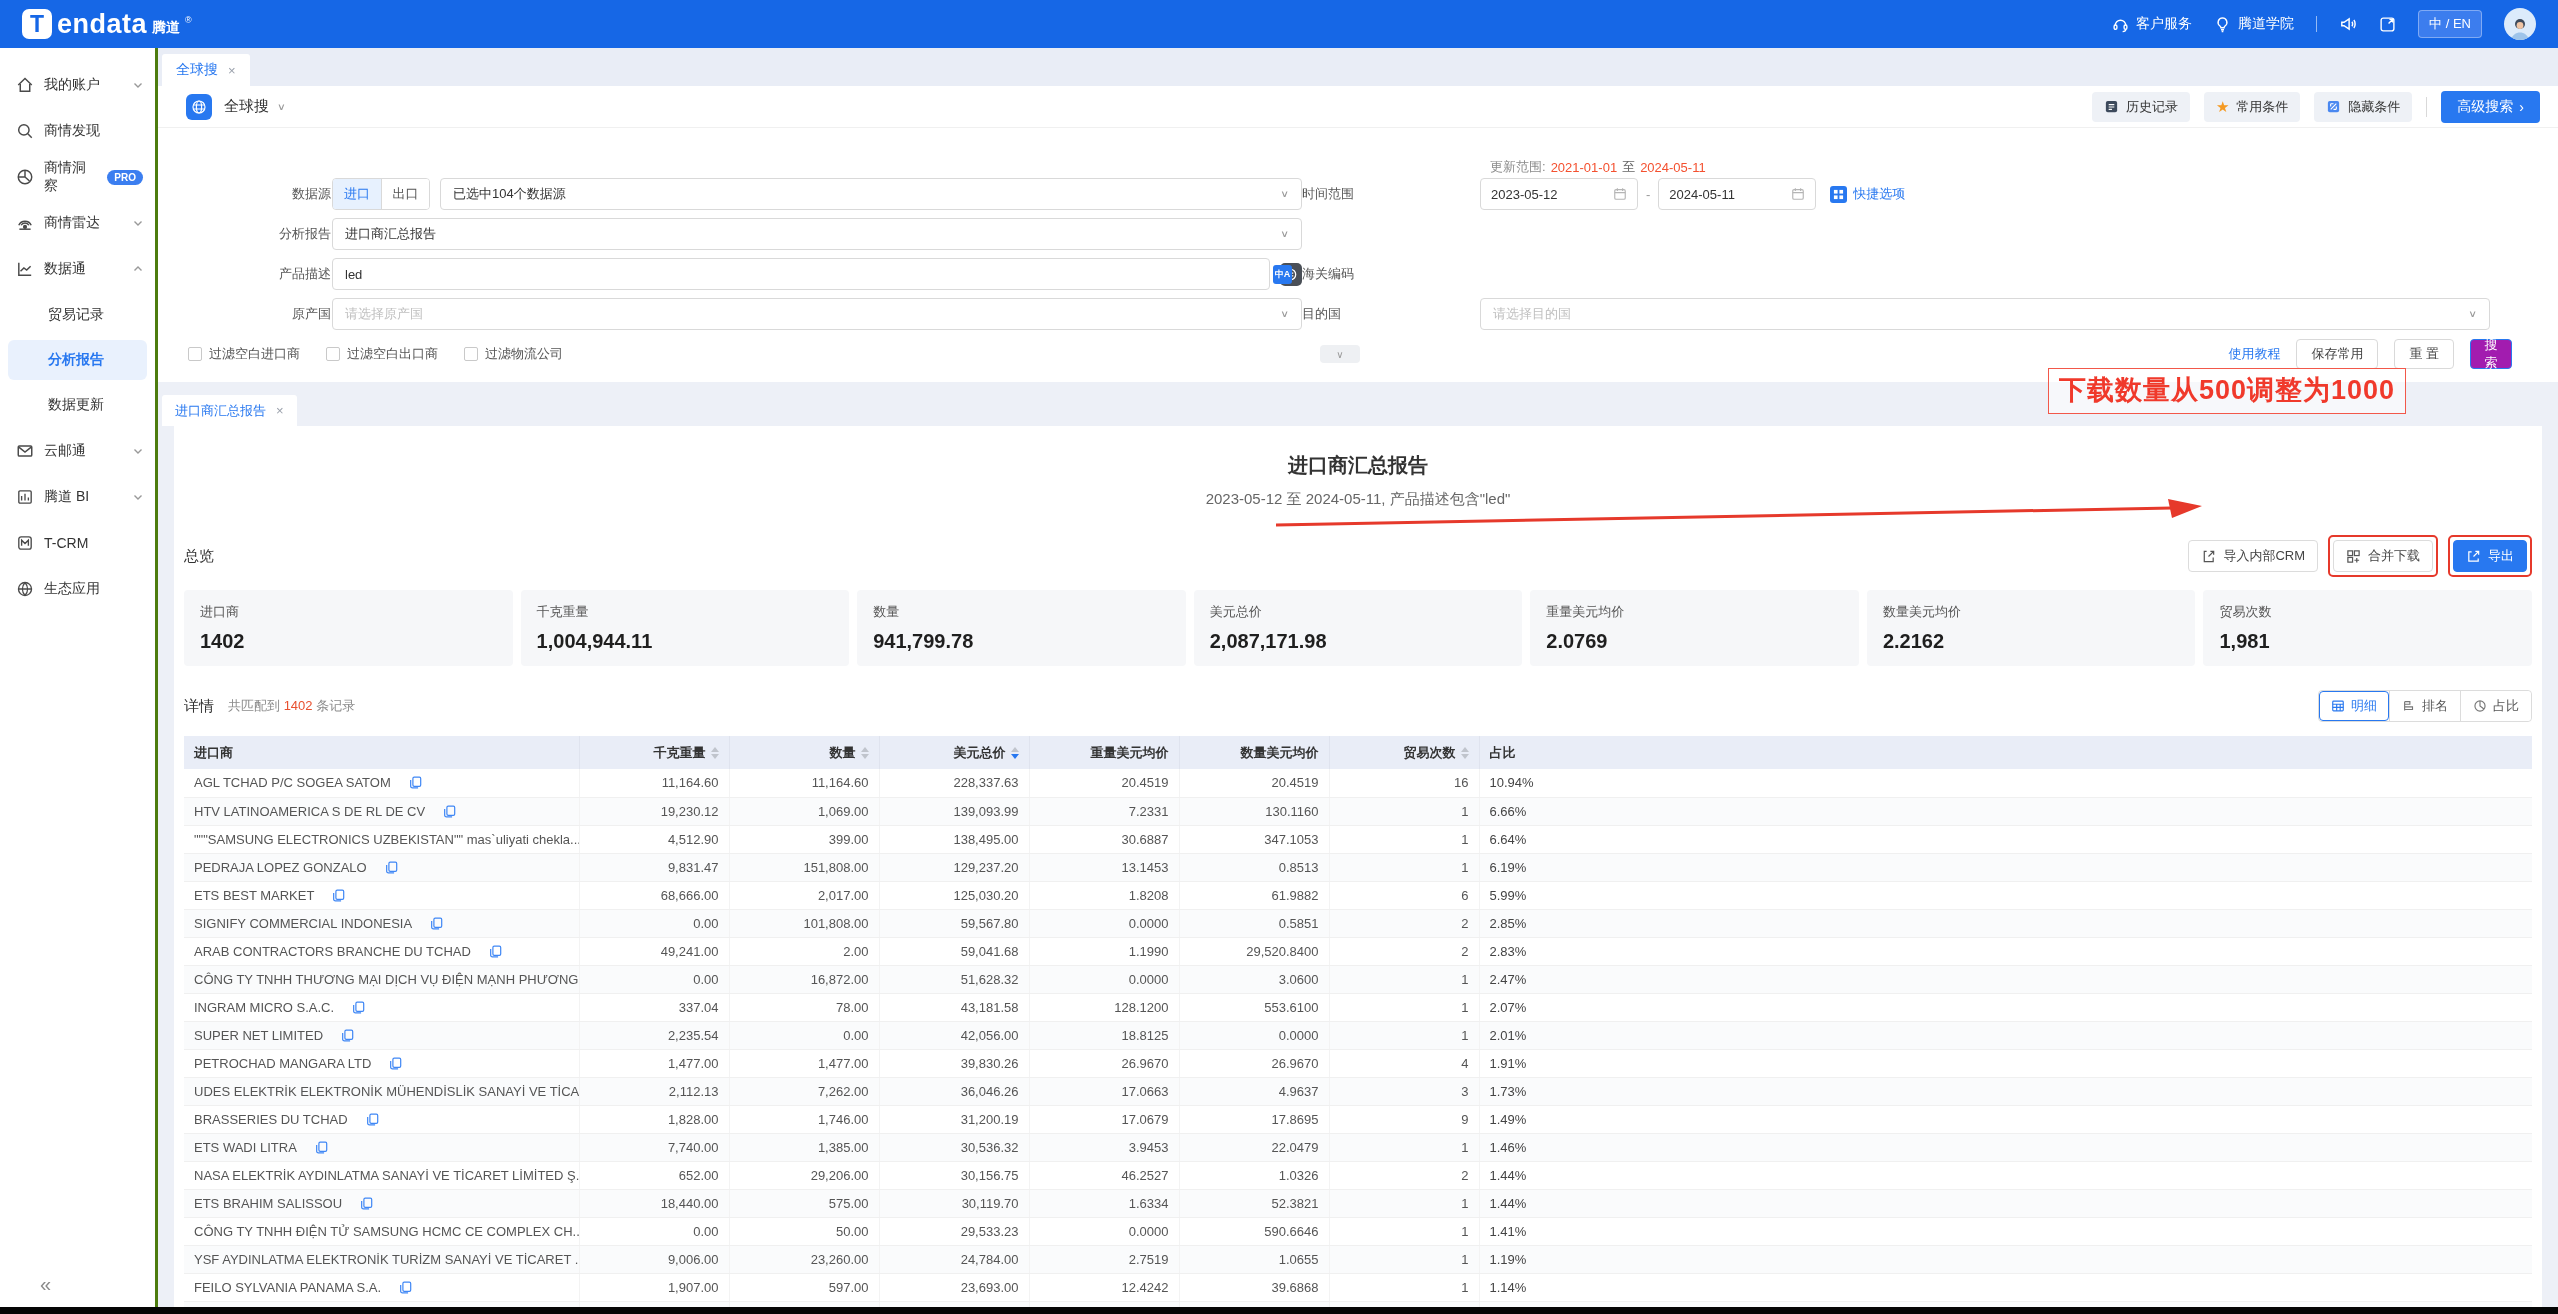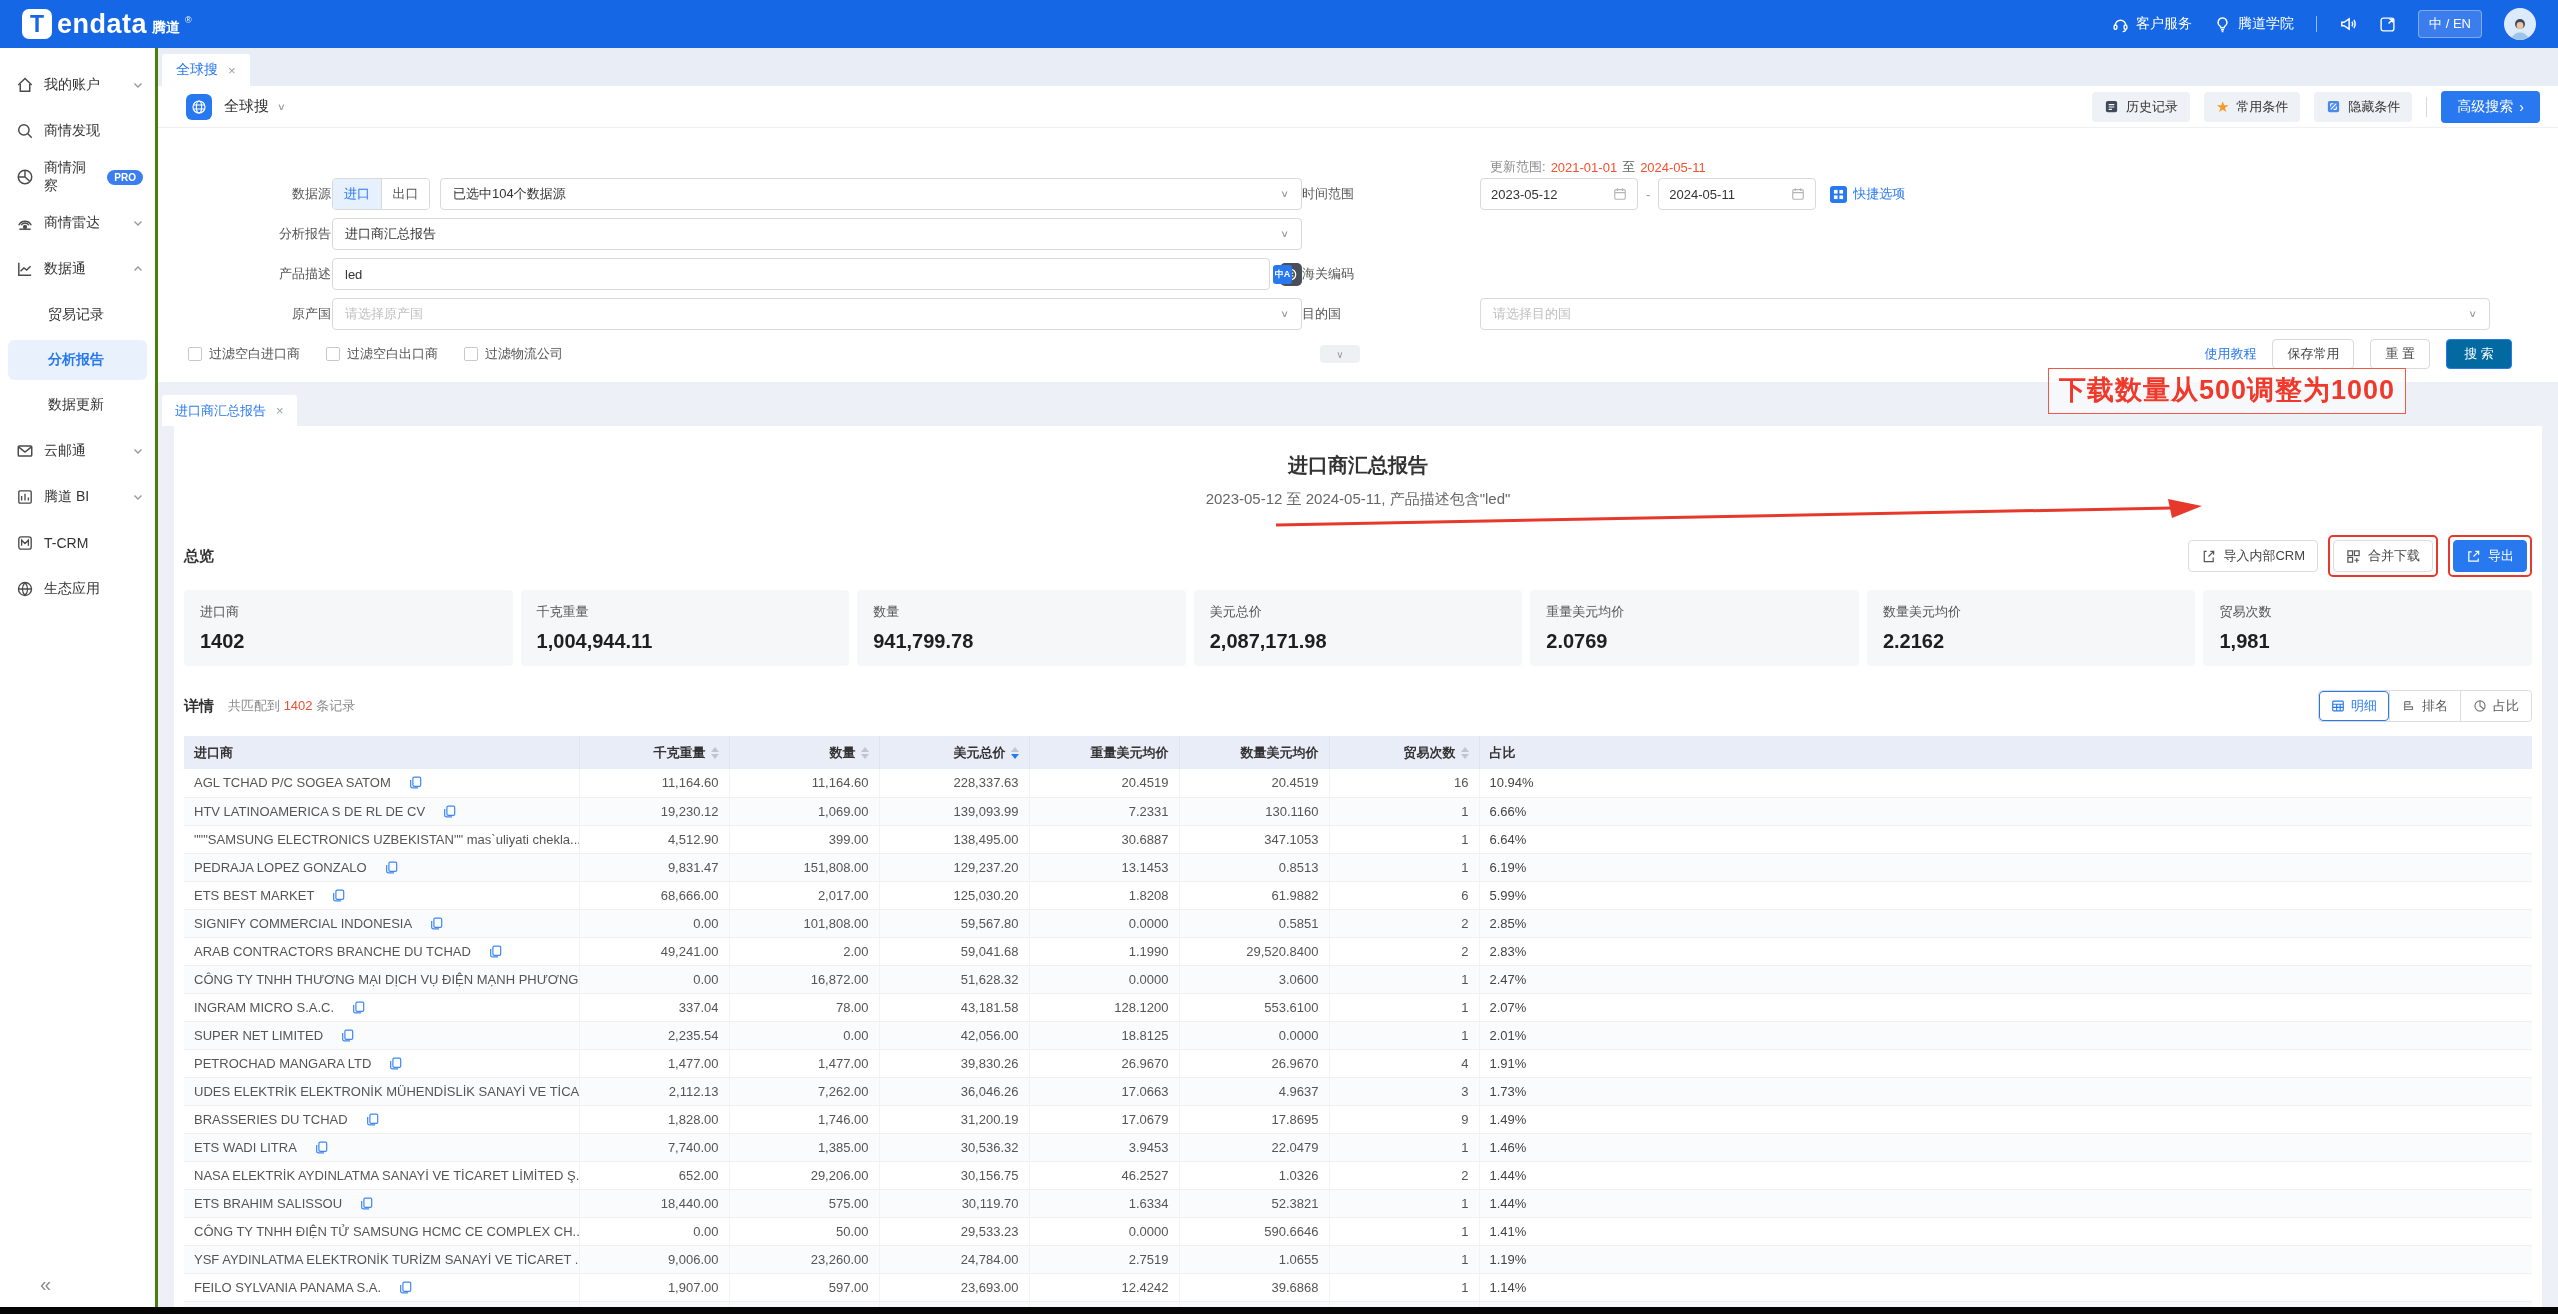--- a/index.html
+++ b/index.html
@@ -69,30 +69,30 @@
   .date-sep { margin:0 8px; color:#999; }
   .quick-ico { width:17px; height:17px; background:#2878f0; border-radius:3px; margin:0 6px 0 14px; display:flex; align-items:center; justify-content:center; }
   .link-blue { color:#2878f0; cursor:pointer; }
   .trans-ico { position:absolute; right:10px; top:7px; width:19px; height:19px; background:#2878f0; border-radius:3px; color:#fff; font-size:9px; font-weight:bold; display:flex; align-items:center; justify-content:center; cursor:pointer; }
   .kbd-ico { width:23px; height:23px; background:#4a4f57; border-radius:5px; margin-left:10px; display:flex; align-items:center; justify-content:center; cursor:pointer; }
   .cb-label { display:flex; align-items:center; gap:7px; color:#555; cursor:pointer; }
   .cb { width:14px; height:14px; border:1px solid #c9c9c9; border-radius:2px; background:#fff; }
   .fold-pill { position:absolute; left:1162px; top:7px; width:40px; height:18px; background:#eef0f3; border-radius:4px; display:flex; align-items:center; justify-content:center; color:#999; font-size:10px; cursor:pointer; }
   .form-actions { margin-left:auto; display:flex; align-items:center; gap:16px; padding-right:46px; }
   .btn { height:30px; border:1px solid #d9d9d9; border-radius:4px; background:#fff; padding:0 14px; font-size:13px; color:#444; display:flex; align-items:center; cursor:pointer; }
-  .btn-primary { background:#0369a1; border-color:#2878f0; color:#fff; width:66px; justify-content:center; }
+  .btn-primary { background:#a21caf; border-color:#2878f0; color:#fff; width:42px; justify-content:center; }
 
   
   .report-strip { height:44px; display:flex; align-items:flex-end; padding-left:4px; }
   .rtab { height:31px; background:#fff; display:flex; align-items:center; gap:10px; padding:0 13px; color:#2878f0; font-size:13px; border-radius:3px 3px 0 0; cursor:pointer; }
   .card { margin:0 16px; background:#fff; padding:0 10px; position:relative; height:980px; }
   .rp-title { text-align:center; font-size:20px; font-weight:bold; color:#333; padding-top:26px; }
   .rp-sub { text-align:center; font-size:15px; color:#666; margin-top:11px; }
   .overview-row { margin-top:26px; display:flex; align-items:center; }
-  .sec-label { font-size:15px; font-weight:bold; color:#333; }
+  .sec-label { font-size:15px; font-weight:normal; color:#333; }
   .ov-btns { margin-left:auto; display:flex; align-items:center; gap:10px; }
   .obtn { height:32px; border:1px solid #dcdcdc; border-radius:4px; background:#fff; display:flex; align-items:center; gap:7px; padding:0 12px; font-size:13px; color:#444; cursor:pointer; }
   .obtn.primary { background:#2878f0; border-color:#2878f0; color:#fff; }
   .red-wrap { border:2px solid #e6392b; border-radius:5px; padding:3px; }
   .stats { margin-top:13px; display:flex; gap:8px; }
   .stat { flex:1; background:#f6f7f9; border-radius:4px; padding:13px 16px; }
   .stat-label { font-size:13px; color:#555; }
   .stat-value { font-size:20px; font-weight:bold; color:#1f1f1f; margin-top:9px; }
   .detail-row { margin-top:24px; display:flex; align-items:center; }
   .match-text { font-size:13px; color:#8b8b8b; margin-left:14px; }

